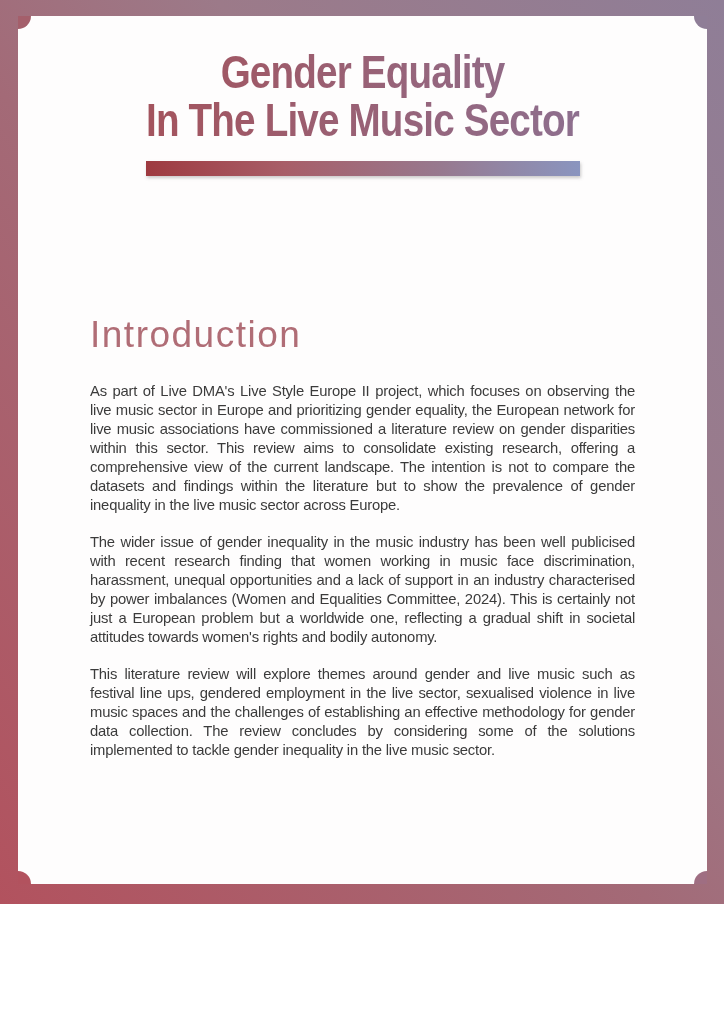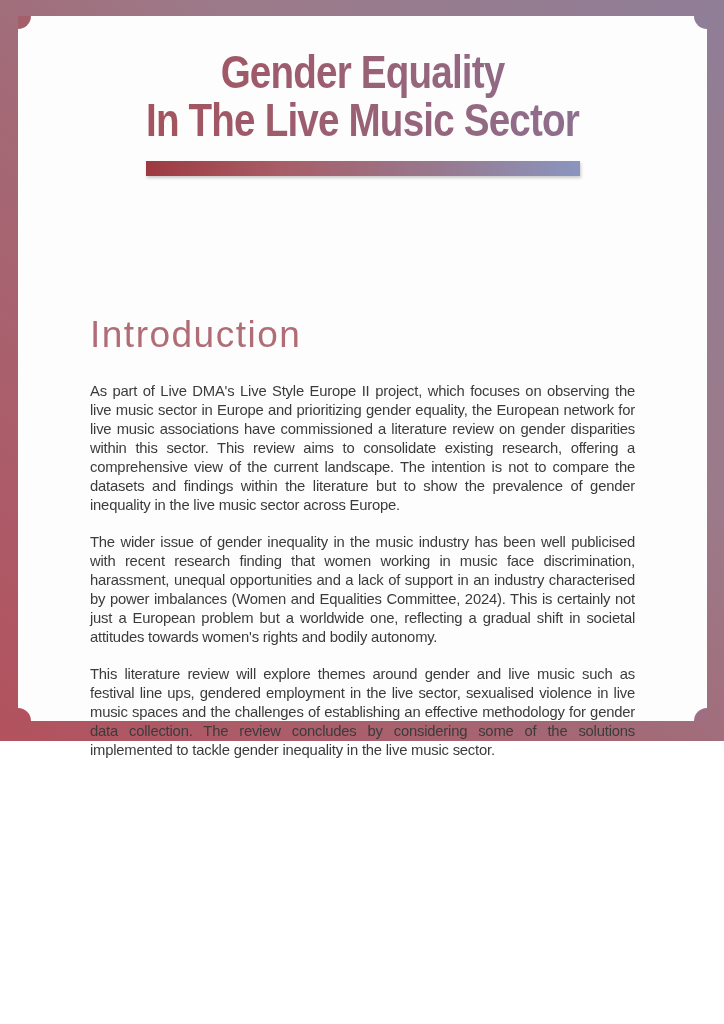--- a/index.html
+++ b/index.html
@@ -7,21 +7,21 @@
     padding: 0;
     width: 724px;
     height: 1024px;
     overflow: hidden;
     font-family: "Liberation Sans", sans-serif;
   }
   .frame {
     position: absolute;
     inset: 0;
     width: 724px;
-    height: 741px;
+    height: 904px;
     background: linear-gradient(
       to top right,
       var(--frame-gradient-start, #b2525e) 0%,
       var(--frame-gradient-mid, #a36a77) 45%,
       #9c7a89 65%,
       var(--frame-gradient-end, #8f7e97) 100%
     );
   }
   .panel {
     position: absolute;

